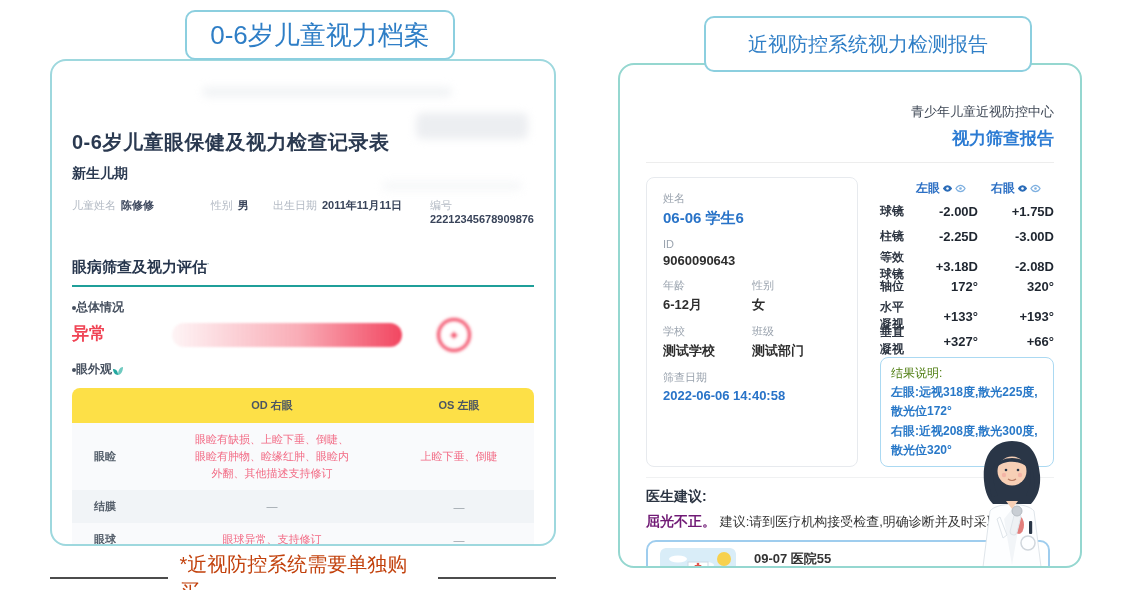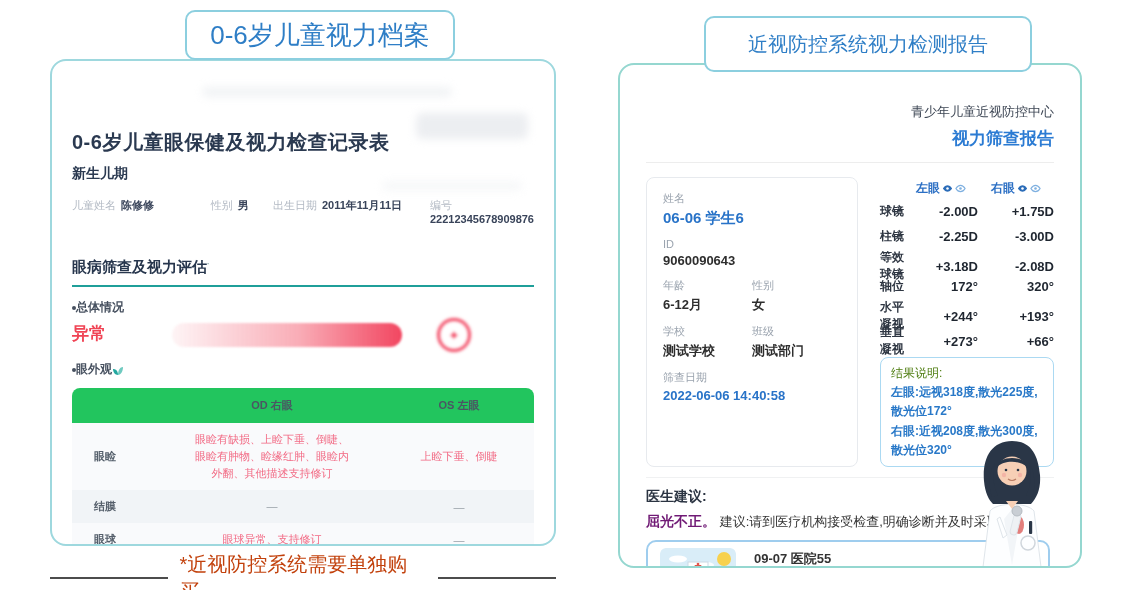--- a/index.html
+++ b/index.html
@@ -45,21 +45,21 @@
   .status-abn { font-size:17px; font-weight:800; color:#f04455; }
   .status-pill { position:absolute; left:100px; top:1px; width:230px; height:24px; border-radius:12px;
     background:linear-gradient(90deg, rgba(242,73,95,0.06), rgba(242,73,95,0.45) 55%, rgba(241,60,88,0.95));
     filter:blur(1.2px); }
   .pill-circle { position:absolute; left:268px; top:-2px; width:28px; height:28px; border-radius:50%;
     background:#fff; box-shadow:0 0 0 3px rgba(241,60,88,0.95); display:flex; align-items:center;
     justify-content:center; color:#f13c58; font-size:13px; filter:blur(.8px); }
 
   .exam-table { margin-top:10px; border-radius:8px; overflow:hidden; font-size:11px; }
   .t-row { display:grid; grid-template-columns:88px 1fr 150px; align-items:center; padding:8px 0; }
-  .t-head { background:#22c55e; font-weight:700; color:#4b5563; padding:9px 0; }
+  .t-head { background:#fde047; font-weight:700; color:#4b5563; padding:9px 0; }
   .t-row:nth-child(odd):not(.t-head)  { background:#f1f4f7; }
   .t-row:nth-child(even) { background:#f9fafc; }
   .t-label { padding-left:22px; color:#555f6b; font-weight:700; text-align:left; }
   .t-od { text-align:center; padding:0 30px; line-height:1.55; }
   .t-os { text-align:center; }
   .red   { color:#f26a84; }
   .dash  { color:#98a0a8; }
 
   .footnote { position:absolute; left:50px; top:551px; width:506px; display:flex;
     align-items:center; justify-content:center; gap:12px; z-index:2; }
@@ -270,26 +270,26 @@
           <span class="m-val">+3.18D</span>
           <span class="m-val">-2.08D</span>
         </div>
         <div class="m-row">
           <span class="m-label">轴位</span>
           <span class="m-val">172°</span>
           <span class="m-val">320°</span>
         </div>
         <div class="m-row">
           <span class="m-label">水平凝视</span>
-          <span class="m-val">+244°</span>
+          <span class="m-val">+133°</span>
           <span class="m-val">+193°</span>
         </div>
         <div class="m-row">
           <span class="m-label">垂直凝视</span>
-          <span class="m-val">+273°</span>
+          <span class="m-val">+327°</span>
           <span class="m-val">+66°</span>
         </div>
 
         <div class="result-box">
           <div class="rb-title">结果说明:</div>
           <div class="rb-line">左眼:远视318度,散光225度,散光位172°</div>
           <div class="rb-line">右眼:近视208度,散光300度,散光位320°</div>
         </div>
       </div>
     </div>

